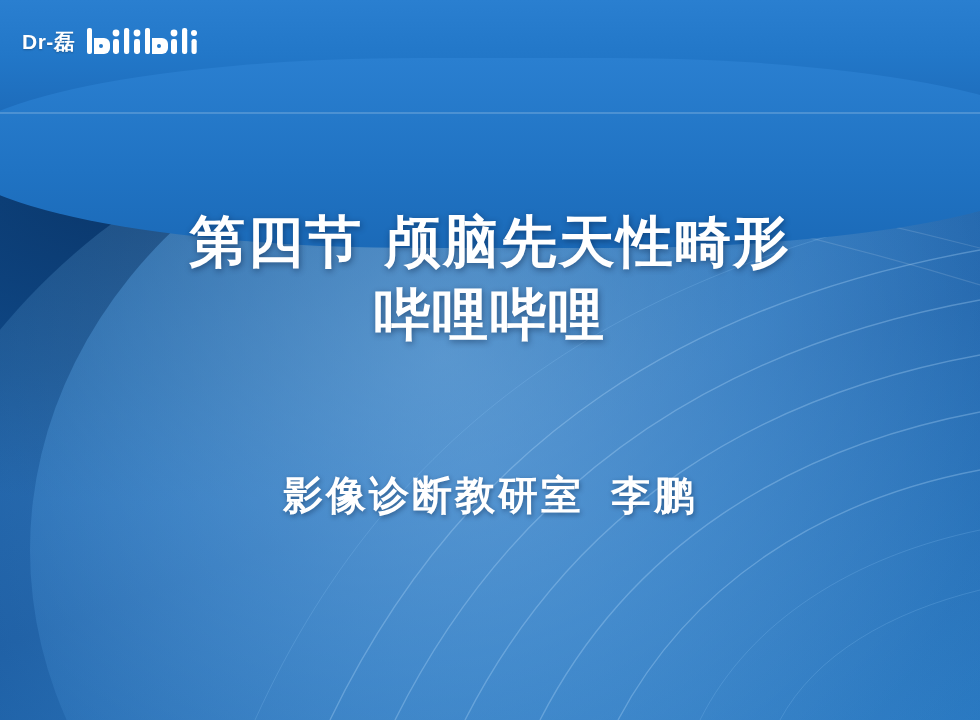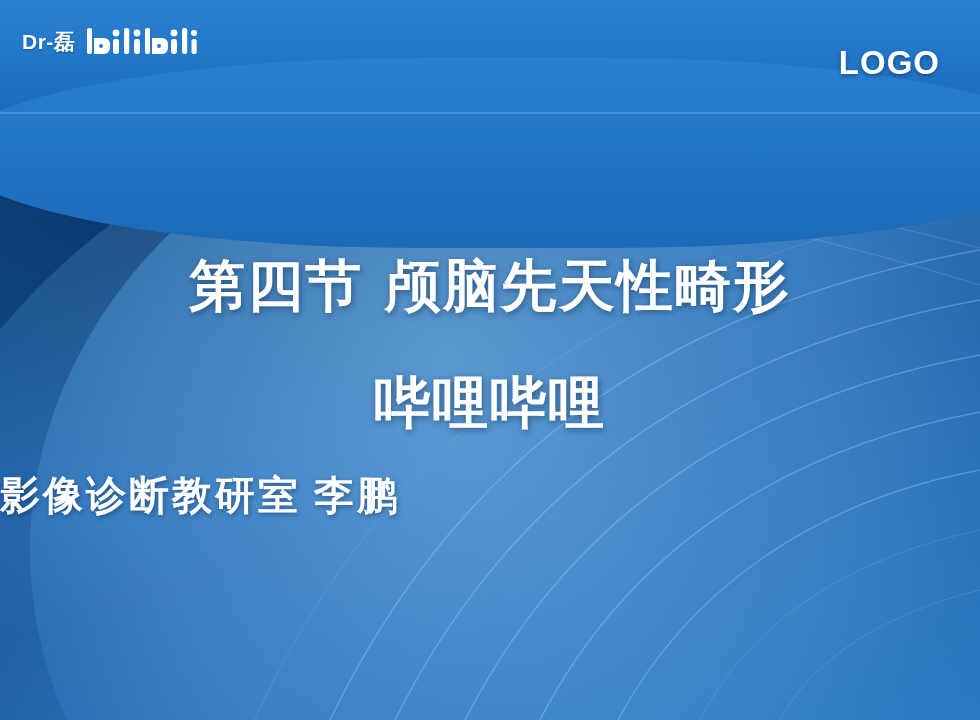--- a/index.html
+++ b/index.html
@@ -125,30 +125,29 @@
   }
   .title-line {
     color: #ffffff;
     font-family: "DejaVu Serif", "Liberation Serif", serif;
     font-weight: bold;
     font-size: 56px;
     line-height: 1.30;
     letter-spacing: 2px;
     text-shadow: 1px 2px 6px rgba(0,20,50,0.45);
     white-space: nowrap;
-    margin-top: 44px;
   }
   .subtitle {
     position: absolute;
     left: 0;
     top: 468px;
     width: 100%;
-    text-align: left;
-    color: #ffffff;
-    font-family: Liberation Serif, serif;
+    text-align: center;
+    color: #ffffff;
+    font-family: Liberation Mono, monospace;
     font-weight: bold;
     font-size: 40px;
     letter-spacing: 3px;
     text-shadow: 1px 2px 5px rgba(0,20,50,0.4);
     white-space: nowrap;
   }
 
   
   .watermark {
     position: absolute;
@@ -226,21 +225,20 @@
           <rect x="106.5" y="15" width="5.2" height="15" rx="2.2"></rect>
         </g>
         <g fill="#2277c8">
           <circle cx="16" cy="22" r="2"></circle>
           <circle cx="74" cy="22" r="2"></circle>
         </g>
       </svg>
     </span>
   </div>
 
-  <div class="logo-text">LOGO</div>
 
   <div class="title-block">
     <div class="title-line">第四节 颅脑先天性畸形</div>
     <div class="title-line">哔哩哔哩</div>
   </div>
 
   <div class="subtitle">影像诊断教研室  李鹏</div>
 
 
 </div>

